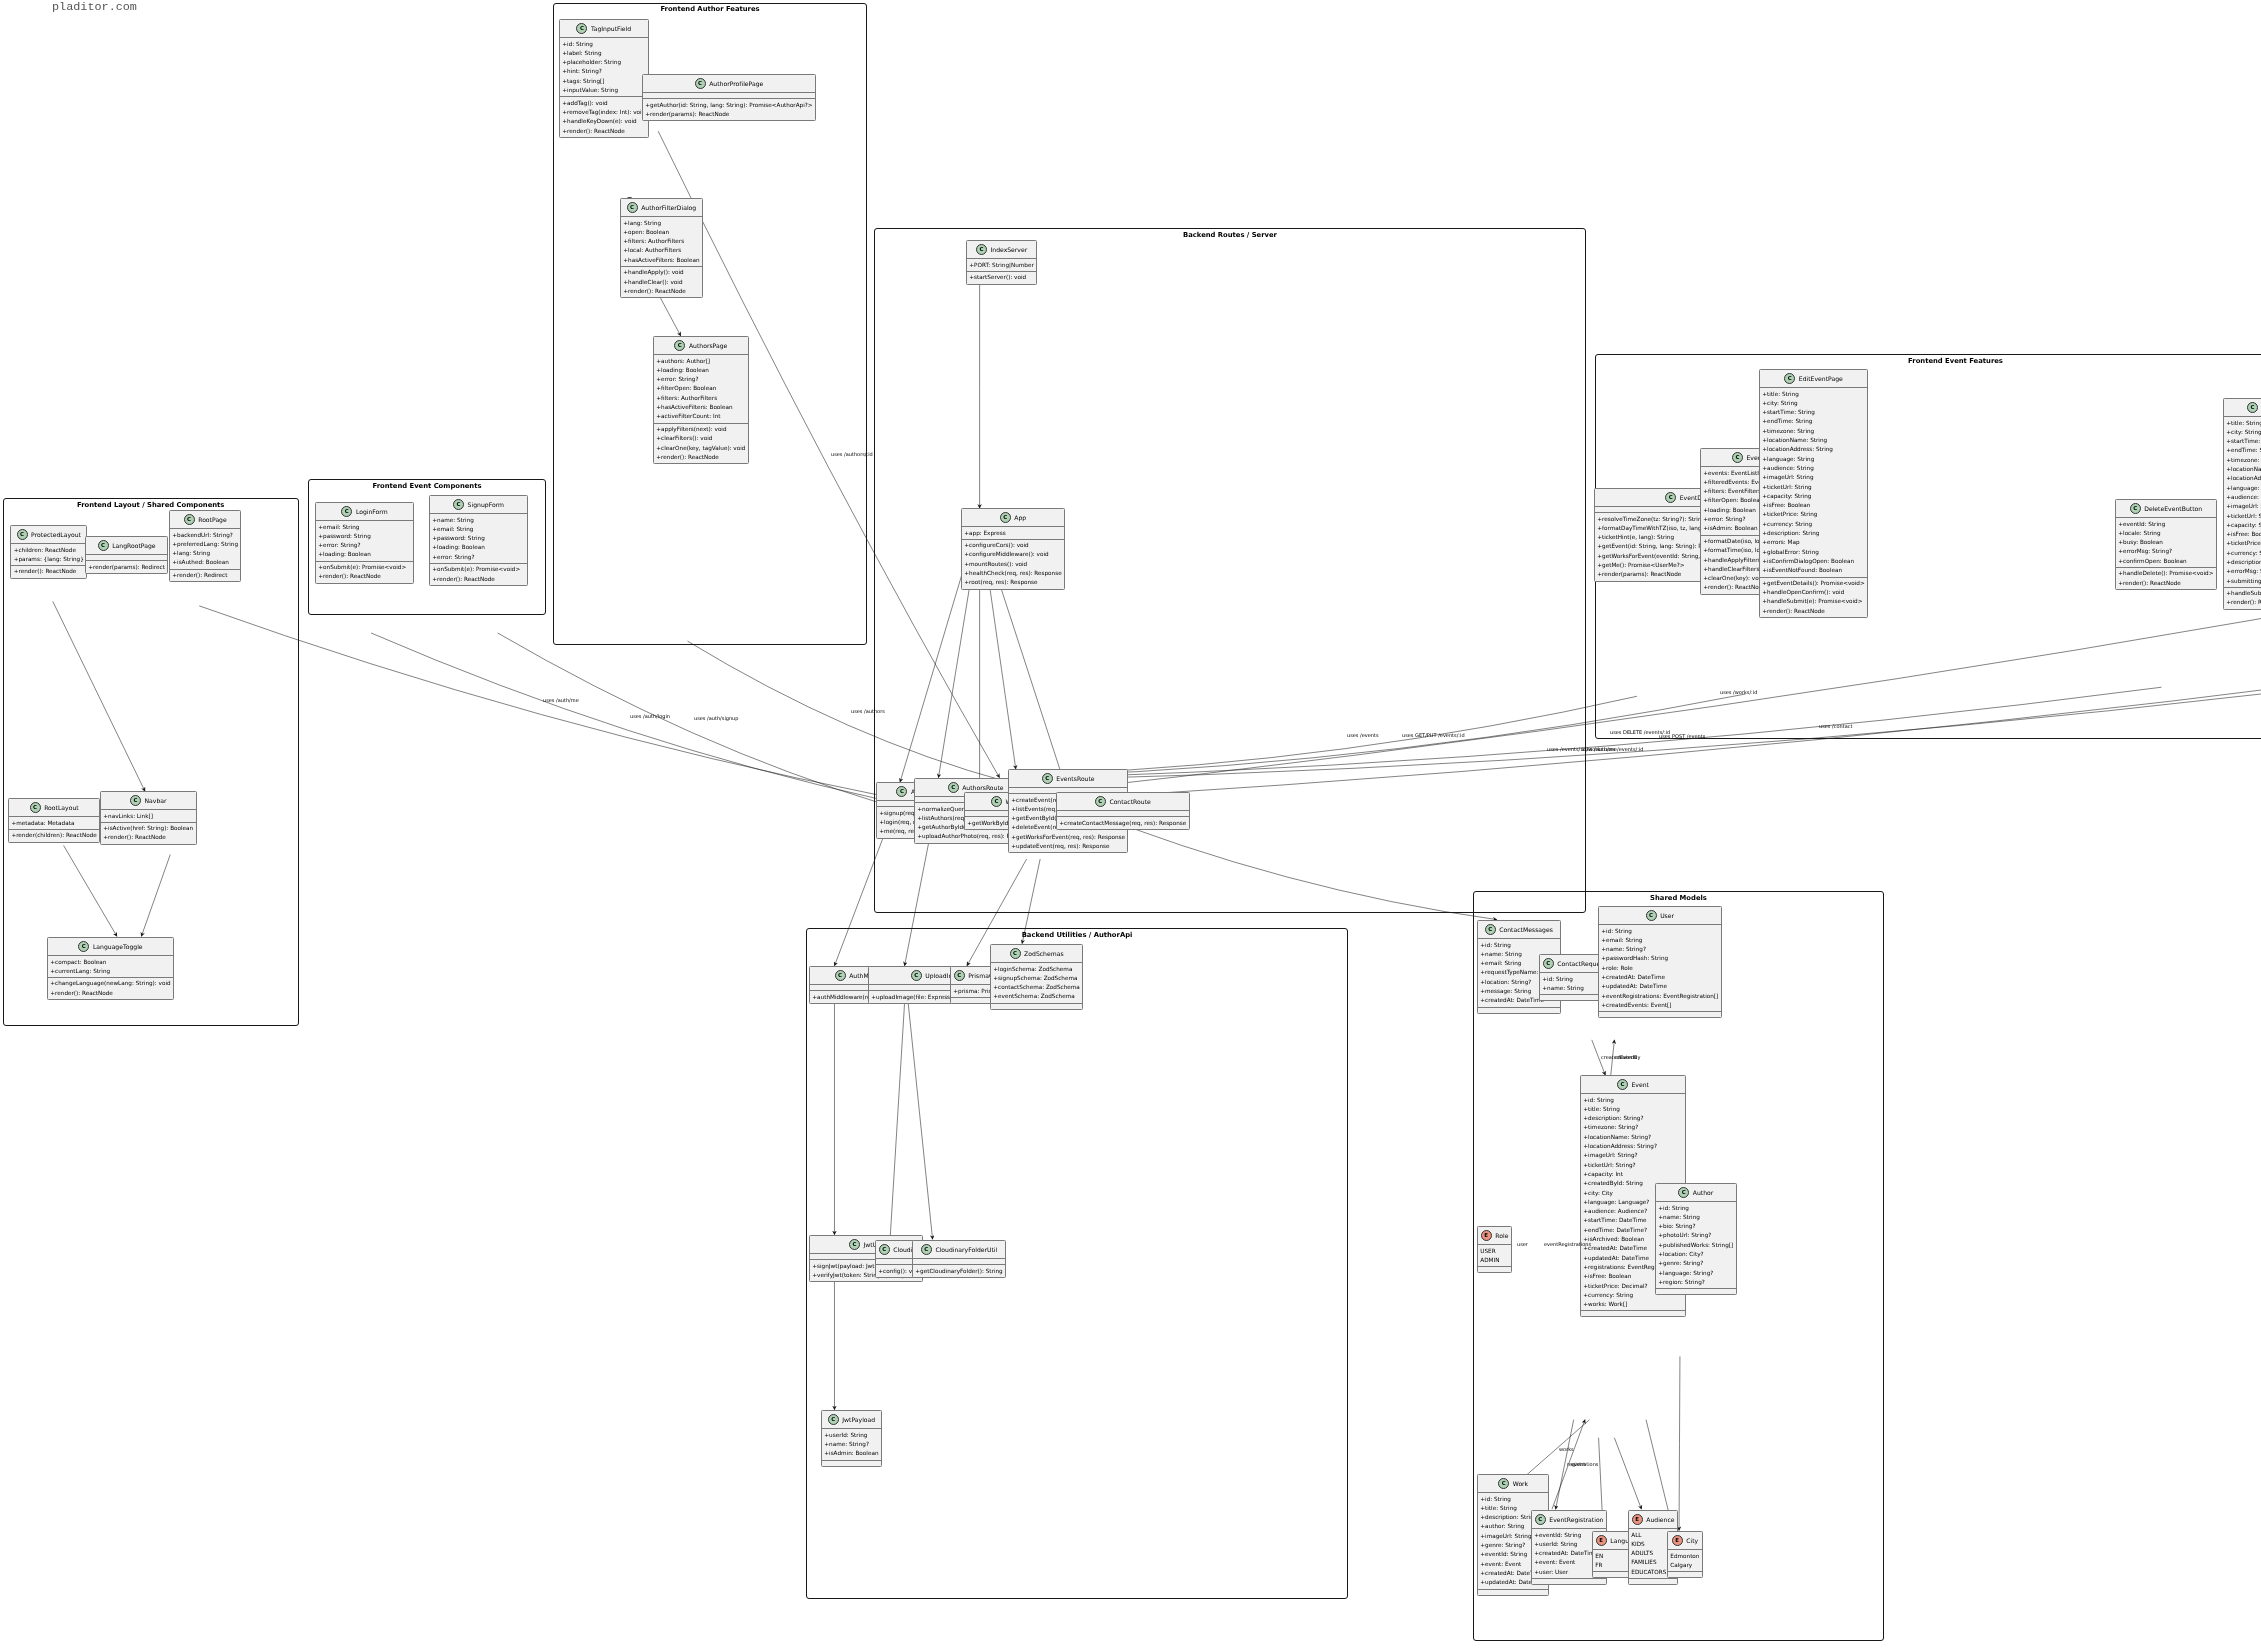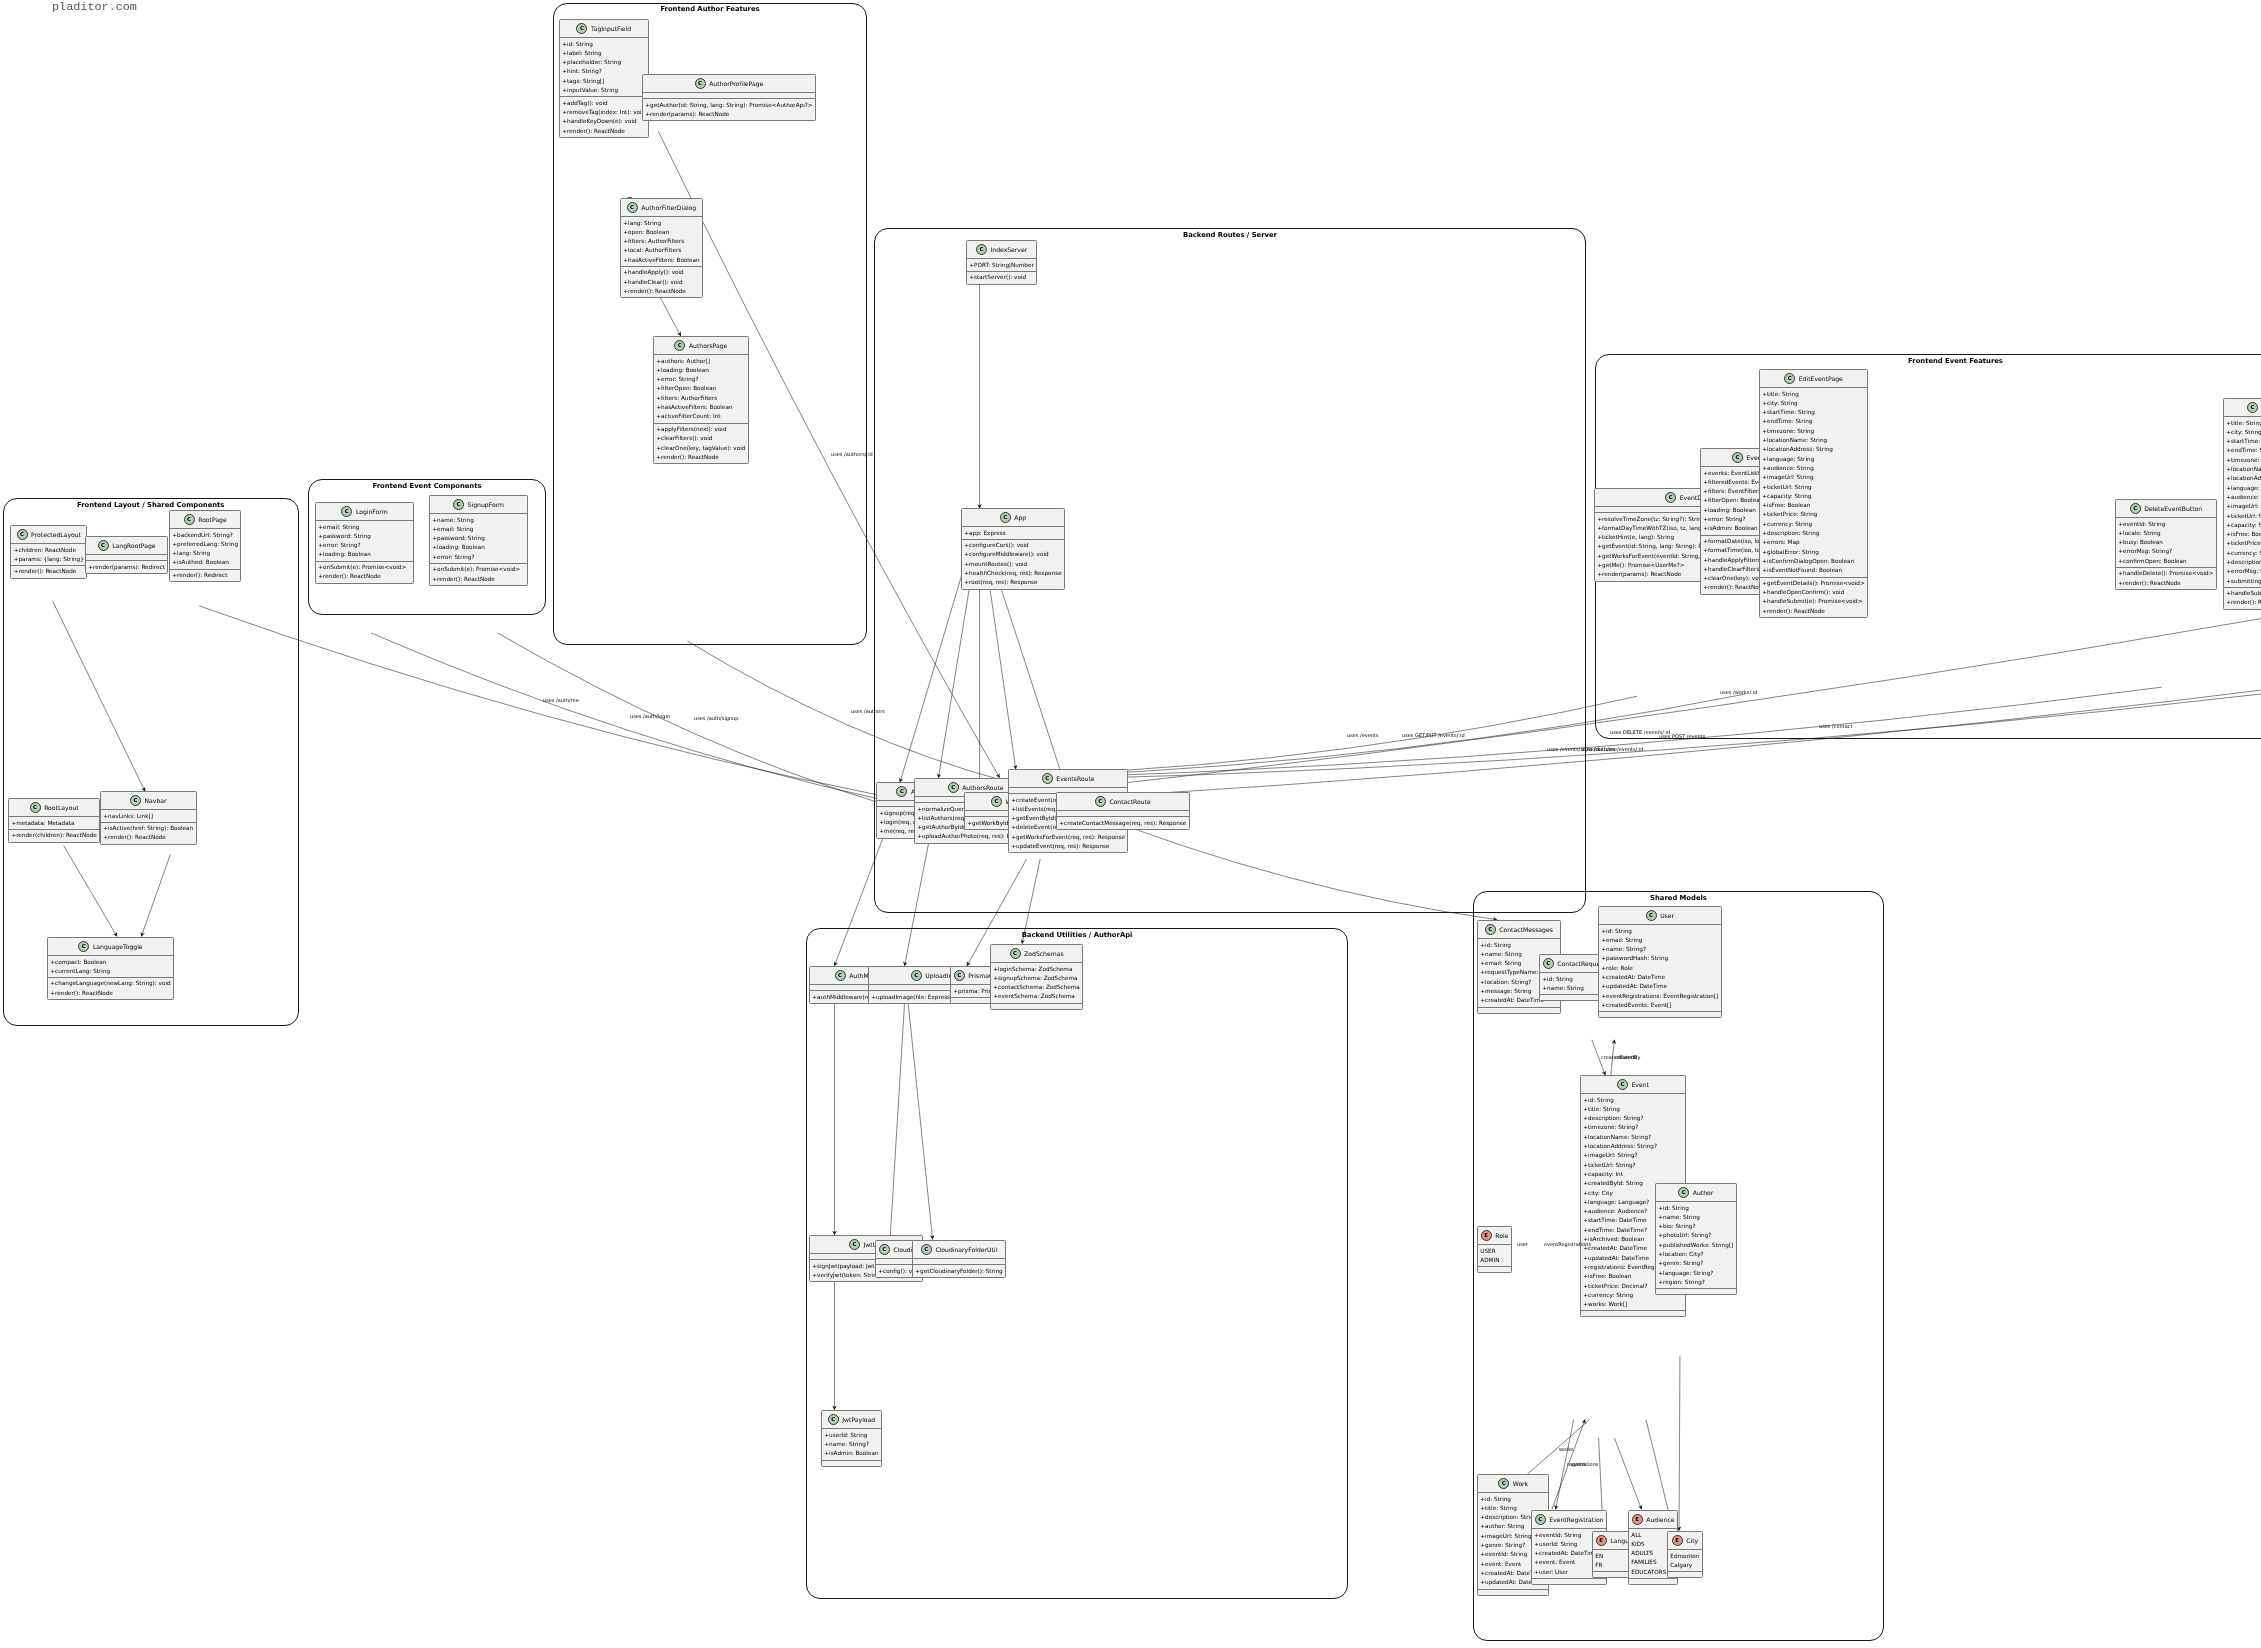--- a/index.html
+++ b/index.html
@@ -1,20 +1,20 @@
 <!DOCTYPE html>
 <html style="font-size:7.2px"><head>
 <meta charset="utf-8">
 <style>
   html, body { margin:0; padding:0; background:#ffffff; }
   body { width:2745px; height:1648px; position:relative; overflow:hidden;
          font-family:"DejaVu Sans", sans-serif; color:#000; }
   .watermark { position:absolute; left:8px; top:0px; font-family:Liberation Mono, monospace;
                font-size:11.8px; color:#555;margin-left:44px; }
-  .pkg { position:absolute; border:0.9px solid #181818; border-radius:14px; background:transparent; }
+  .pkg { position:absolute; border:0.9px solid #181818; border-radius:3px; background:transparent; }
   .pkg-title { position:absolute; left:0; right:0; top:1.8px; text-align:center;
                font-weight:bold; font-size:6.8px; font-family:"DejaVu Sans", sans-serif; }
   .cls { position:absolute; background:#f1f1f1; border:0.5px solid #7a7a7a; border-radius:1.4px;
          font-size:5.7px; line-height:1; box-sizing:border-box; }
   .cls-head { display:flex; align-items:center; justify-content:center; gap:3.6px;
               padding:3.2px 2.7px; border-bottom:0.5px solid #7a7a7a; white-space:nowrap; font-size:6.1px; }
   .badge { width:9px; height:9px; border-radius:50%; border:0.5px solid #333;
            display:inline-flex; align-items:center; justify-content:center;
            font-weight:bold; font-size:5.4px; flex:0 0 auto; }
   .badge.c { background:#add1b2; }

